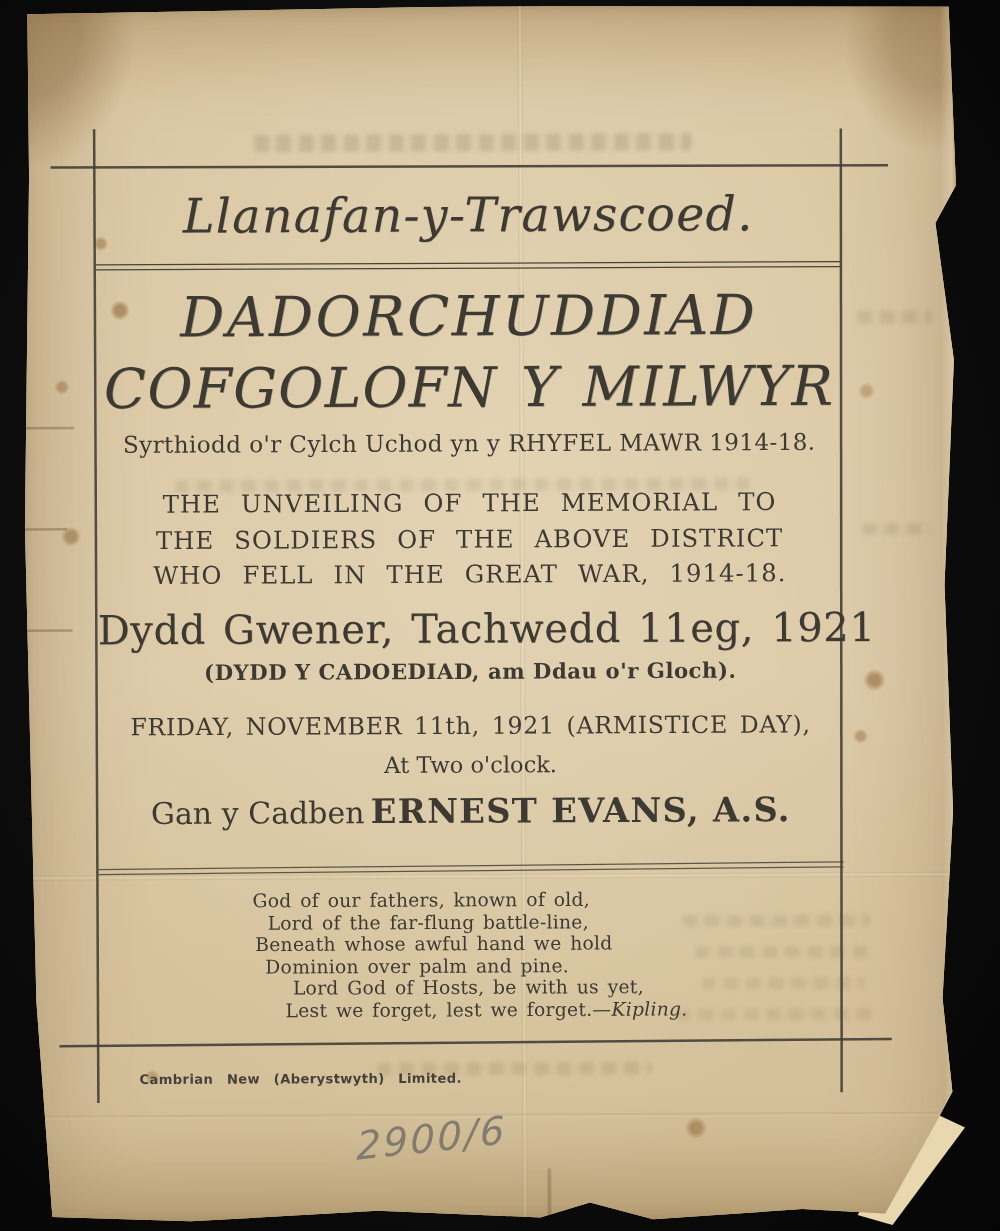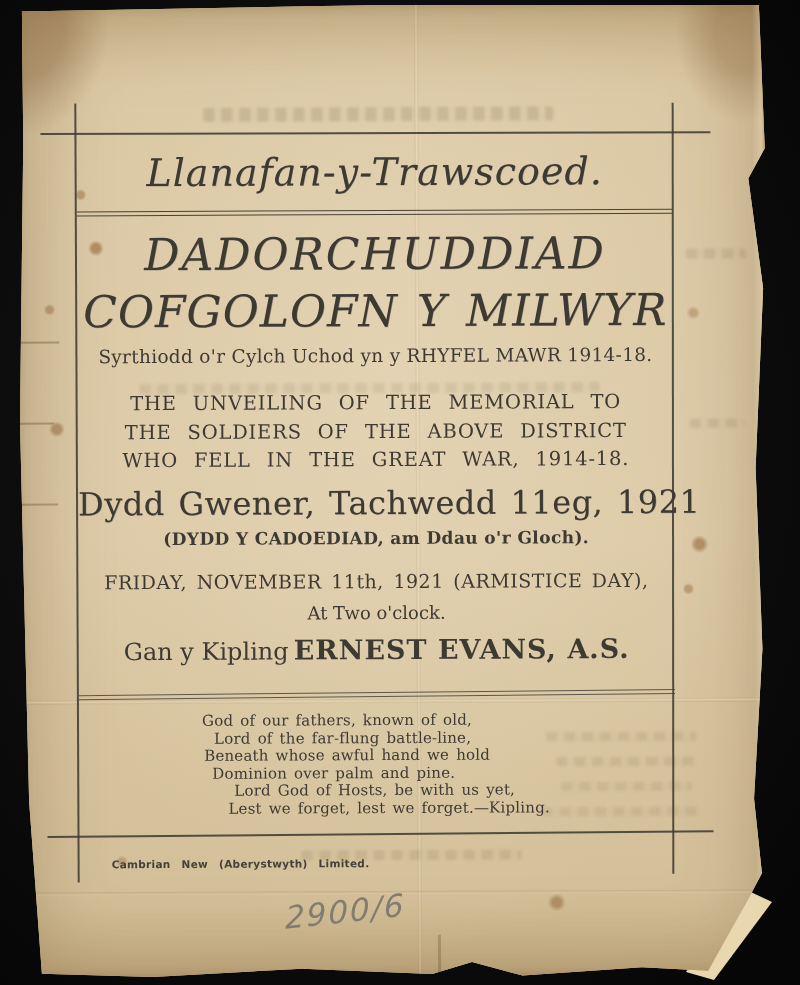--- a/index.html
+++ b/index.html
@@ -113,21 +113,21 @@
     top:580px;left:123px !important;width:360px;text-align:left;
     font-size:15px;line-height:17.5px;letter-spacing:.2px;word-spacing:2px;
   }
   .verse span{display:block;}
   .verse .i0{padding-left:0;}
   .verse .i1{padding-left:12px;}
   .verse .i2{padding-left:2px;}
   .verse .i3{padding-left:10px;}
   .verse .i4{padding-left:32px;}
   .verse .i5{padding-left:26px;}
-  .verse .attr{display:inline;}
+  .verse .attr{display:inline;font-style:italic;}
   .imprint{
     position:absolute;left:92px;top:852px;
     font-family:"DejaVu Sans", sans-serif;font-weight:bold;
     font-size:10.5px;color:#45413a;letter-spacing:.3px;word-spacing:7px;
   }
   .pencil{
     position:absolute;left:265px;top:888px;
     font-family:"DejaVu Sans", sans-serif;font-style:italic;
     font-size:31px;color:#75726a;opacity:.85;
     transform:rotate(-6deg) skewX(-6deg);letter-spacing:2px;
@@ -183,21 +183,21 @@
         <span style="display:block;">WHO FELL IN THE GREAT WAR, 1914-18.</span>
       </div>
 
       <div class="welsh-date">Dydd Gwener, Tachwedd 11eg, 1921</div>
       <div class="welsh-time">(DYDD Y CADOEDIAD, am Ddau o'r Gloch).</div>
 
       <div class="english-date">FRIDAY, NOVEMBER 11th, 1921 (ARMISTICE DAY),</div>
       <div class="english-time">At Two o'clock.</div>
 
       <div class="speaker">
-        <span class="prefix">Gan y Kipling</span>
+        <span class="prefix">Gan y Cadben</span>
         <span class="name">ERNEST EVANS, A.S.</span>
       </div>
 
       <div class="rule rule-bottom"></div>
 
       <div class="verse">
         <span class="i0">God of our fathers, known of old,</span>
         <span class="i1">Lord of the far-flung battle-line,</span>
         <span class="i2">Beneath whose awful hand we hold</span>
         <span class="i3">Dominion over palm and pine.</span>

